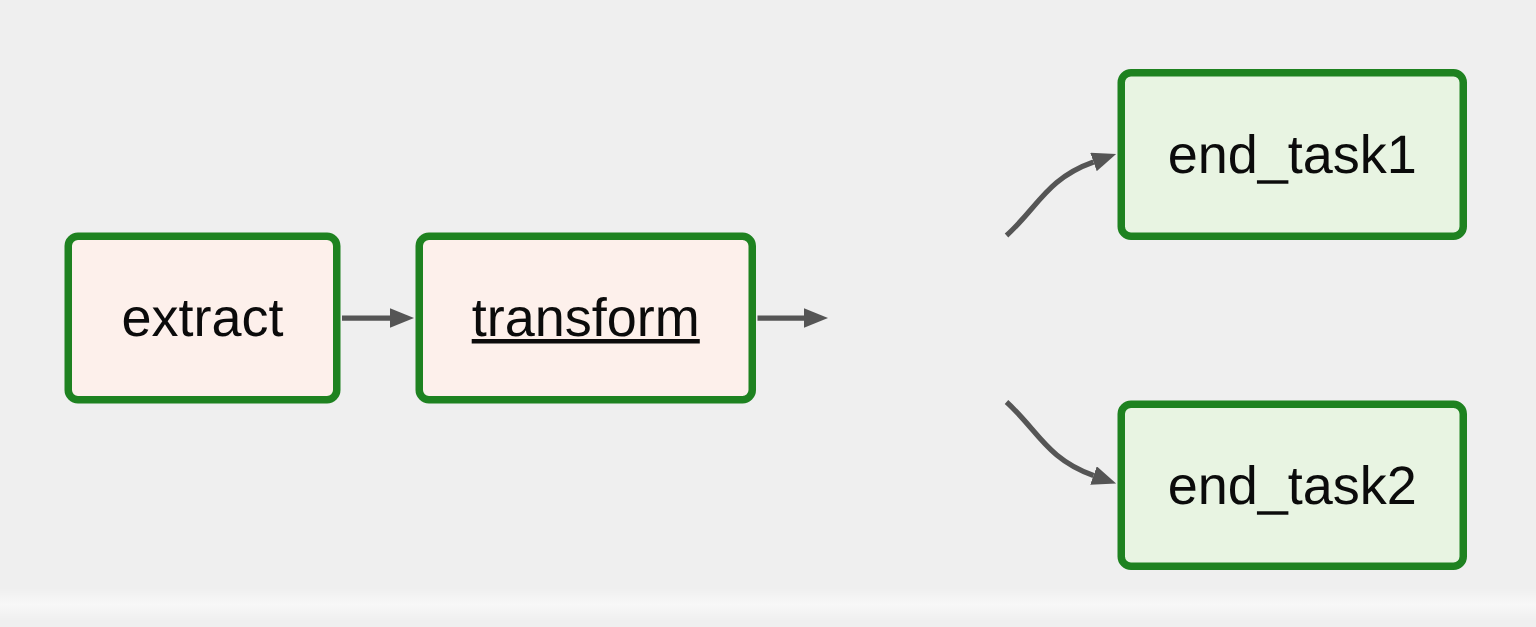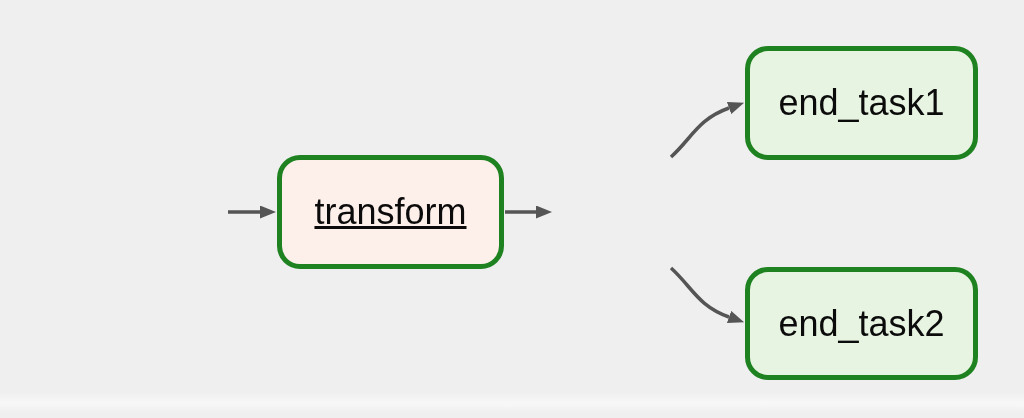--- a/index.html
+++ b/index.html
@@ -26,21 +26,21 @@
   }
   .edge {
     fill: none;
     stroke: #555555;
     stroke-width: 3.5px;
   }
   .node {
     position: absolute;
     box-sizing: border-box;
     border: 5px solid #1e8220;
-    border-radius: 23px;
+    border-radius: 9px;
     display: flex;
     align-items: center;
     justify-content: center;
     font-size: 36px;
     color: #0b0b0b;
     cursor: pointer;
   }
   .node span { white-space: nowrap; }
   .task { background: #fdf0eb; }
   .end  { background: #e8f4e2; }
@@ -74,20 +74,23 @@
       <marker id="arrowhead" markerUnits="userSpaceOnUse" markerWidth="16" markerHeight="13" refX="0" refY="6.5" orient="auto">
         <path d="M0,0 L16,6.5 L0,13 Z" fill="#555555"></path>
       </marker>
     </defs>
     <path class="edge" marker-end="url(#arrowhead)" d="M 228 212 L 260 212"></path>
     <path class="edge" marker-end="url(#arrowhead)" d="M 505 212 L 536 212"></path>
     <path class="edge" marker-end="url(#arrowhead)" d="M 671 157 C 692 138 698 119 729 108"></path>
     <path class="edge" marker-end="url(#arrowhead)" d="M 671 268 C 692 287 698 306 729 317"></path>
   </svg>
 
+  <div class="node task" id="n-extract">
+    <span>extract</span>
+  </div>
 
   <div class="node task" id="n-transform">
     <span>transform</span>
   </div>
 
 
   <div class="node end" id="n-end1">
     <span>end_task1</span>
   </div>
 

